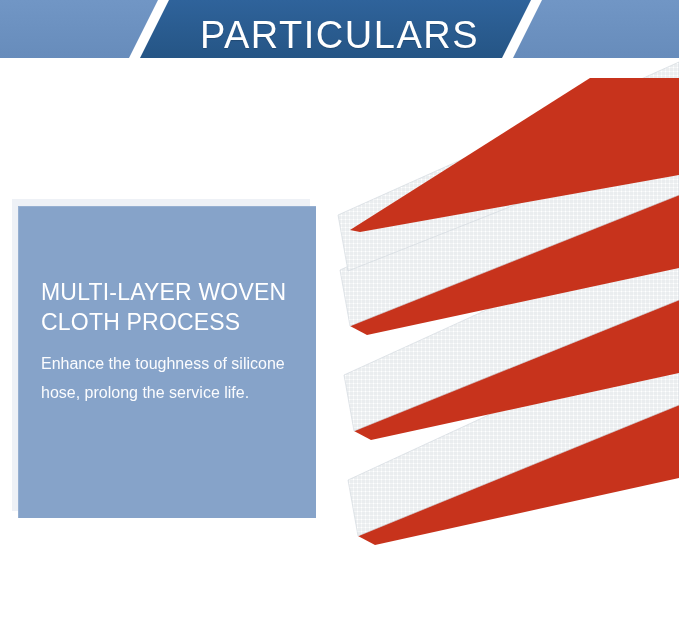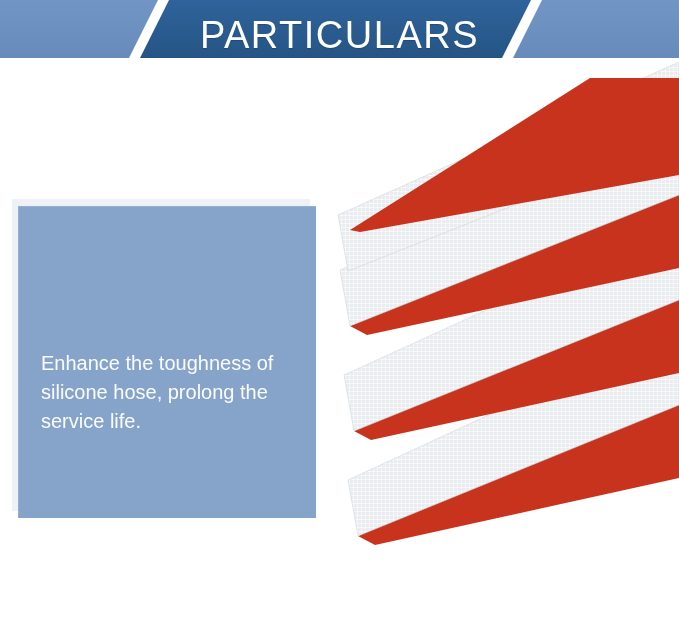--- a/index.html
+++ b/index.html
@@ -87,21 +87,21 @@
     letter-spacing: 0.2px;
     font-family: "Liberation Sans", sans-serif;
     white-space: pre-line;
   }
   #info-card-body {
     position: absolute;
     left: 22px;
     top: 142px;
     width: 262px;
     color: #fbfcfe;
-    font-size: 20px;
+    font-size: 16px;
     line-height: 29px;
     font-weight: 400;
     font-family: "Liberation Sans", sans-serif;
   }
 </style>
 </head>
 <body>
 
 <div id="header-banner">
   <svg width="679" height="60" viewBox="0 0 679 60" xmlns="http://www.w3.org/2000/svg">
@@ -171,14 +171,16 @@
     <polygon points="8,155 349,2 349,80 18,211" fill="url(#meshWhite)" stroke="#cfd5dc" stroke-width="0.6"></polygon>
     <polygon points="8,155 349,2 349,80 18,211" fill="url(#meshRed)" clip-path="url(#clipMesh1)"></polygon>
 
     <polygon points="20,170 260,18 349,18 349,115 30,172" fill="#c7331c"></polygon>
   </svg>
 </div>
 
 <div id="info-card-shadow"></div>
 
 <div id="info-card">
+  <div id="info-card-heading">MULTI-LAYER WOVEN
+CLOTH PROCESS</div>
   <div id="info-card-body">Enhance the toughness of silicone hose, prolong the service life.</div>
 </div>
 
 </body></html>

